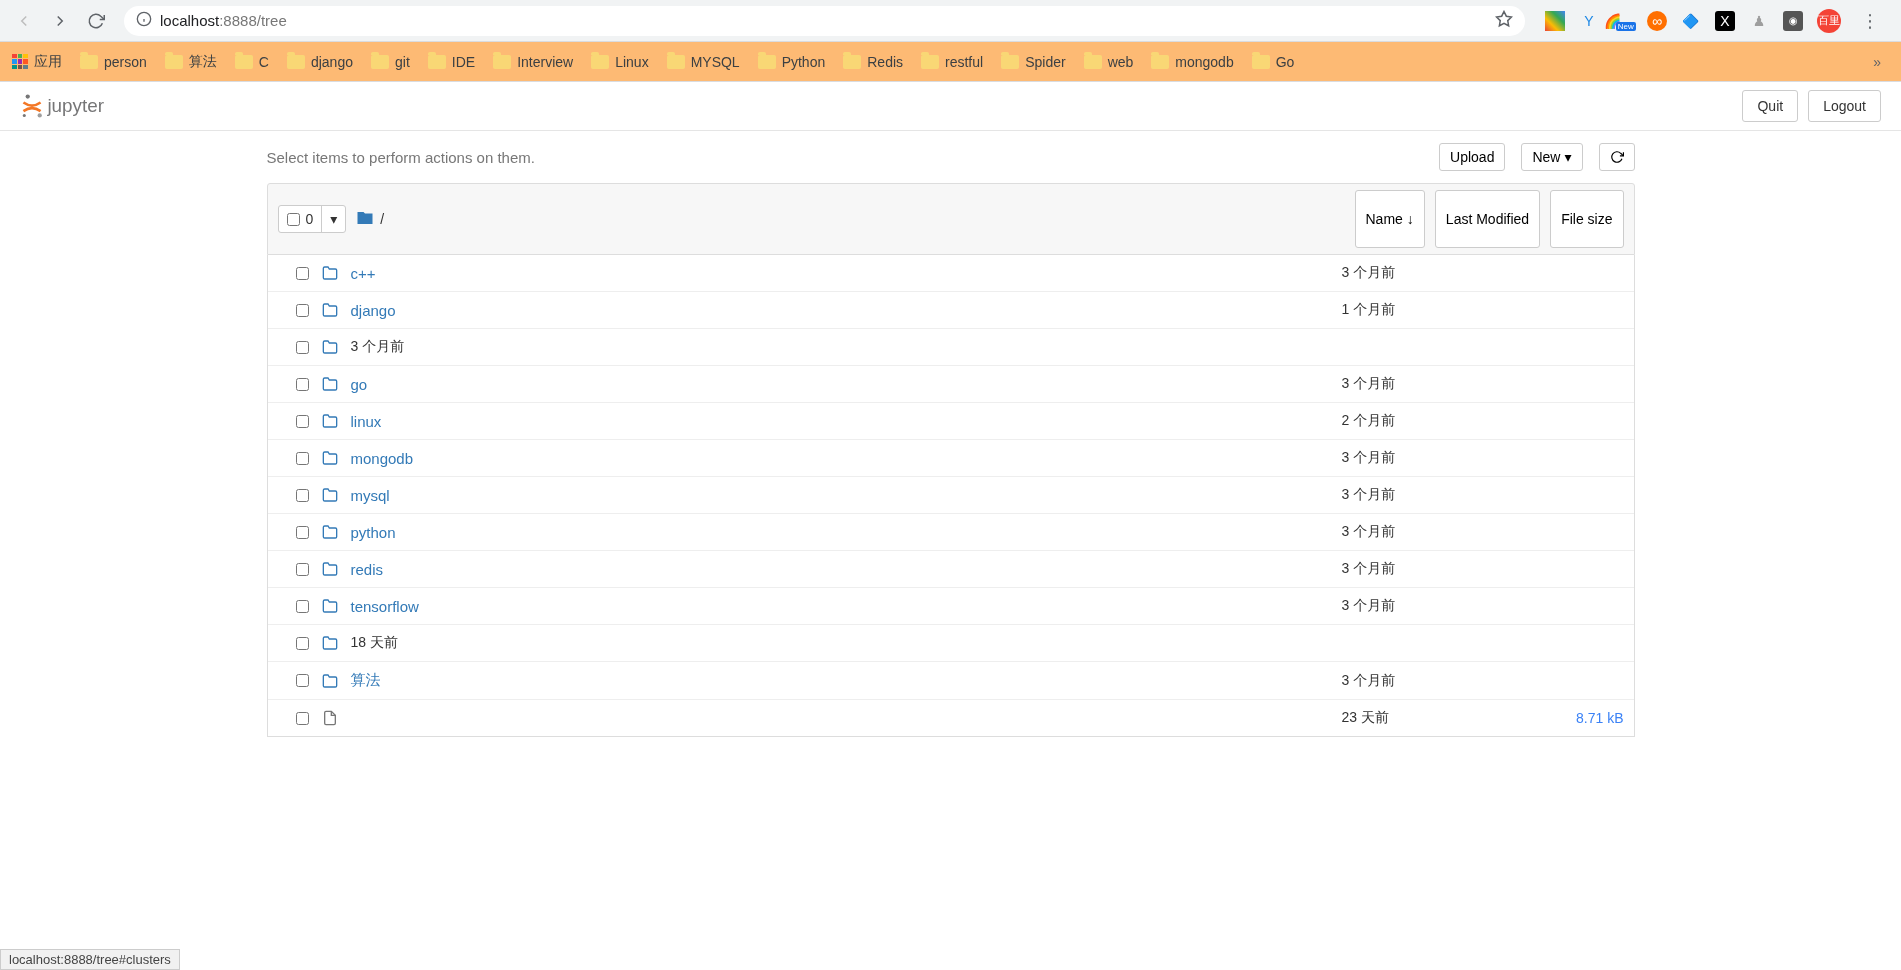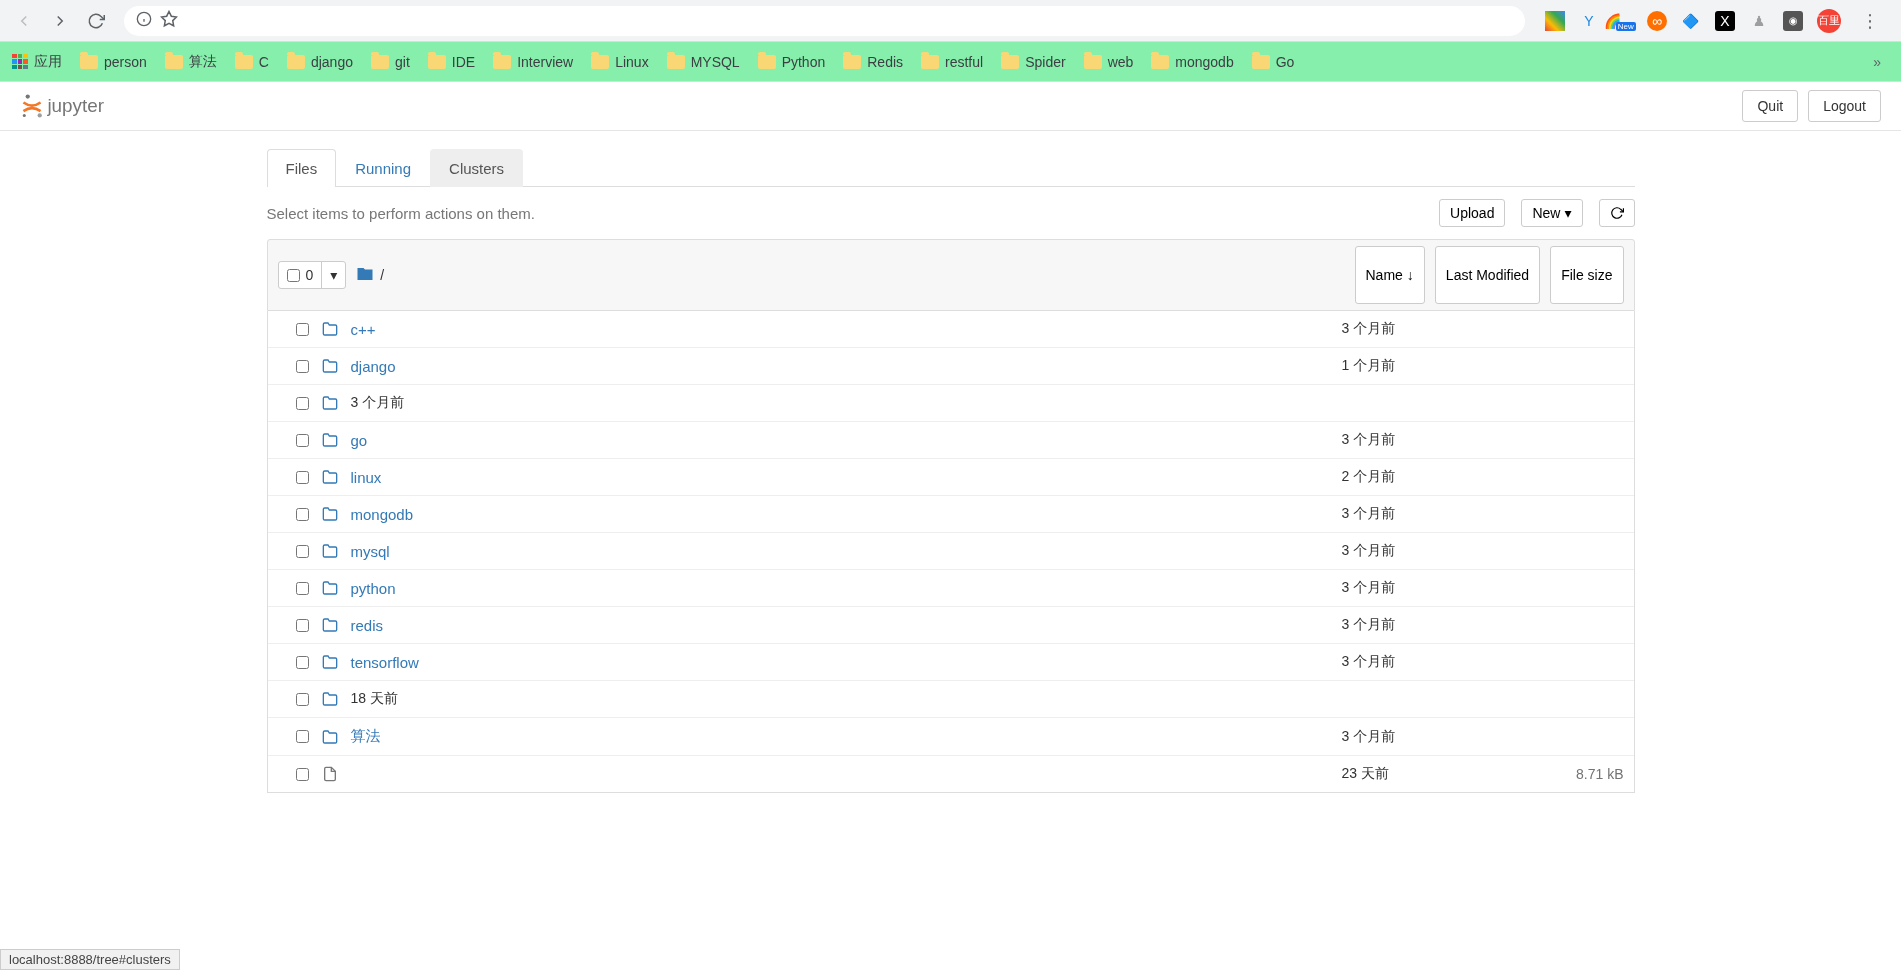--- a/index.html
+++ b/index.html
@@ -12,21 +12,21 @@
 .address-bar { flex: 1; background: #fff; border-radius: 16px; height: 30px; display: flex; align-items: center; padding: 0 12px; gap: 8px; margin: 0 6px; }
 .address-bar .info-icon { color: #5f6368; }
 .address-text { flex: 1; font-size: 15px; color: #202124; }
 .address-text .host { color: #202124; }
 .address-text .path { color: #777; }
 .ext-icons { display: flex; align-items: center; gap: 14px; padding: 0 6px; }
 .ext-icon { width: 20px; height: 20px; display: flex; align-items: center; justify-content: center; font-size: 14px; }
 .avatar-circle { width: 24px; height: 24px; border-radius: 50%; background: #f44336; color: #fff; display: flex; align-items: center; justify-content: center; font-size: 11px; }
 .menu-dots { color: #5f6368; font-size: 18px; padding: 0 6px; }
 
-.bookmarks-bar { height: 40px; background: #86efac; display: flex; align-items: center; padding: 0 12px; gap: 18px; border-bottom: 1px solid #dadce0; }
+.bookmarks-bar { height: 40px; background: #fdba74; display: flex; align-items: center; padding: 0 12px; gap: 18px; border-bottom: 1px solid #dadce0; }
 .apps-icon { display: inline-flex; align-items: center; gap: 6px; color: #3c4043; font-size: 14px; }
 .apps-grid { width: 16px; height: 16px; display: grid; grid-template-columns: repeat(3,1fr); grid-template-rows: repeat(3,1fr); gap: 1px; }
 .apps-grid span { background: #f44336; }
 .apps-grid span:nth-child(2){background:#4caf50;} .apps-grid span:nth-child(3){background:#ffc107;}
 .apps-grid span:nth-child(4){background:#2196f3;} .apps-grid span:nth-child(5){background:#9c27b0;} .apps-grid span:nth-child(6){background:#ff5722;}
 .apps-grid span:nth-child(7){background:#009688;} .apps-grid span:nth-child(8){background:#795548;} .apps-grid span:nth-child(9){background:#607d8b;}
 .bookmark { display: inline-flex; align-items: center; gap: 6px; color: #3c4043; font-size: 14px; cursor: pointer; }
 .folder-ico { width: 18px; height: 14px; background: #f9d775; border-radius: 2px; position: relative; }
 .folder-ico::before { content:''; position:absolute; top:-3px; left:0; width:8px; height:3px; background:#f9d775; border-radius:2px 2px 0 0; }
 .overflow { color: #5f6368; margin-left: auto; padding: 0 8px; }
@@ -62,21 +62,21 @@
 .sort-btn { border: 1px solid #ccc; background: #fff; padding: 20px 10px; border-radius: 3px; font-size: 14px; cursor: pointer; display: inline-flex; align-items: center; gap: 4px; }
 
 
 .file-list { border: 1px solid #ddd; border-top: none; }
 .file-row { display: flex; align-items: center; padding: 9px 10px; border-bottom: 1px solid #eee; gap: 12px; }
 .file-row:last-child { border-bottom: none; }
 .file-row input[type=checkbox] { margin-left: 18px; }
 .file-icon { color: #337ab7; width: 18px; display:flex; align-items:center; justify-content:center; }
 .file-name { color: #337ab7; cursor: pointer; flex: 1; font-size: 15px; }
 .file-modified { width: 180px; text-align: left; color: #333; font-size: 14px; }
-.file-size { width: 90px; text-align: right; color: #737373; font-size: 14px; }
+.file-size { width: 90px; text-align: right; color: #3b82f6; font-size: 14px; }
 
 
 .status-bar { position: fixed; bottom: 0; left: 0; background: #f1f1f1; border: 1px solid #ccc; padding: 2px 8px; font-size: 13px; color: #444; }
 
 .star-icon{color:#5f6368;}
 </style>
 </head>
 <body>
 
 <div class="browser-toolbar">
@@ -96,20 +96,23 @@
         <path d="M20.49 15a9 9 0 1 1-2.12-9.36L23 10"></path>
       </svg>
   </div>
   <div class="address-bar">
     <span class="info-icon">
       <svg width="16" height="16" viewBox="0 0 24 24" fill="none" stroke="currentColor" stroke-width="2">
           <circle cx="12" cy="12" r="10"></circle>
           <line x1="12" y1="16" x2="12" y2="12"></line>
           <line x1="12" y1="8" x2="12.01" y2="8"></line>
         </svg>
+    </span>
+    <span class="address-text">
+      <span class="host">localhost</span><span class="path">:8888/tree</span>
     </span>
     <span class="star-icon">
       <svg width="18" height="18" viewBox="0 0 24 24" fill="none" stroke="currentColor" stroke-width="2">
           <polygon points="12 2 15.09 8.26 22 9.27 17 14.14 18.18 21.02 12 17.77 5.82 21.02 7 14.14 2 9.27 8.91 8.26 12 2"></polygon>
         </svg>
     </span>
   </div>
   <div class="ext-icons">
     <div class="ext-icon" style="background:linear-gradient(45deg,#ea4335,#fbbc05,#34a853,#4285f4);"></div>
     <div class="ext-icon" style="color:#1e88e5;">Y</div>
@@ -203,25 +206,20 @@
       </svg>
   </div>
   <div class="header-buttons">
     <button class="header-btn">Quit</button>
     <button class="header-btn">Logout</button>
   </div>
 </div>
 
 <div class="container">
 
-  <div class="tabs">
-    <div class="tab active">Files</div>
-    <div class="tab">Running</div>
-    <div class="tab hover">Clusters</div>
-  </div>
 
   <div class="toolbar-row">
     <span class="hint-text">Select items to perform actions on them.</span>
     <div class="toolbar-btns">
       <button class="tb-btn">Upload</button>
       <button class="tb-btn">
           <span>New</span> 
           <span>▾</span>
         </button>
       <button class="tb-btn">

